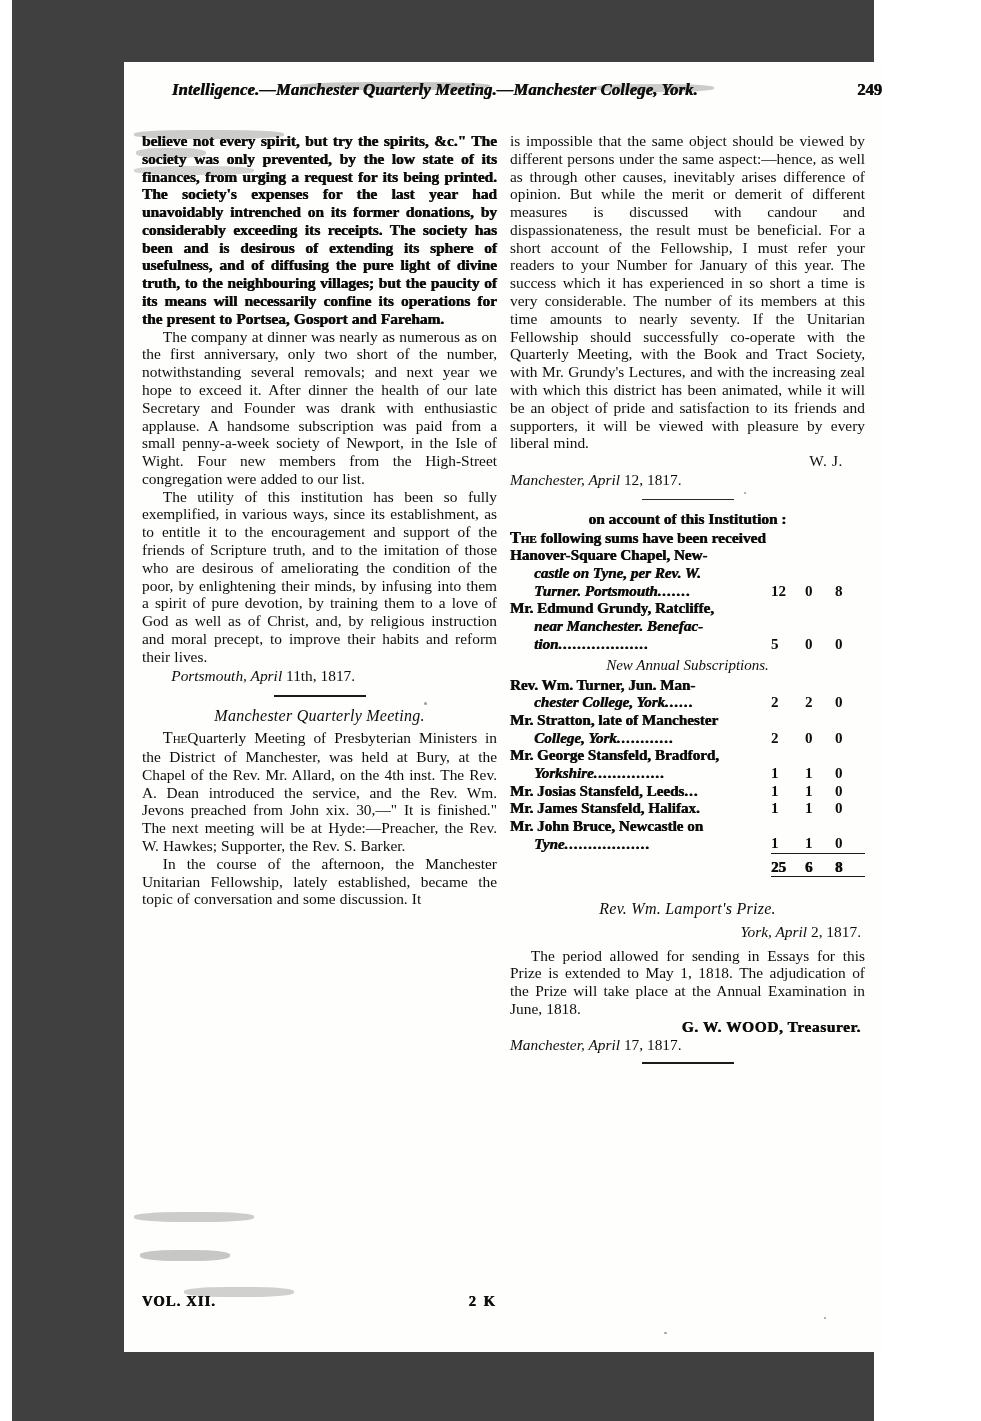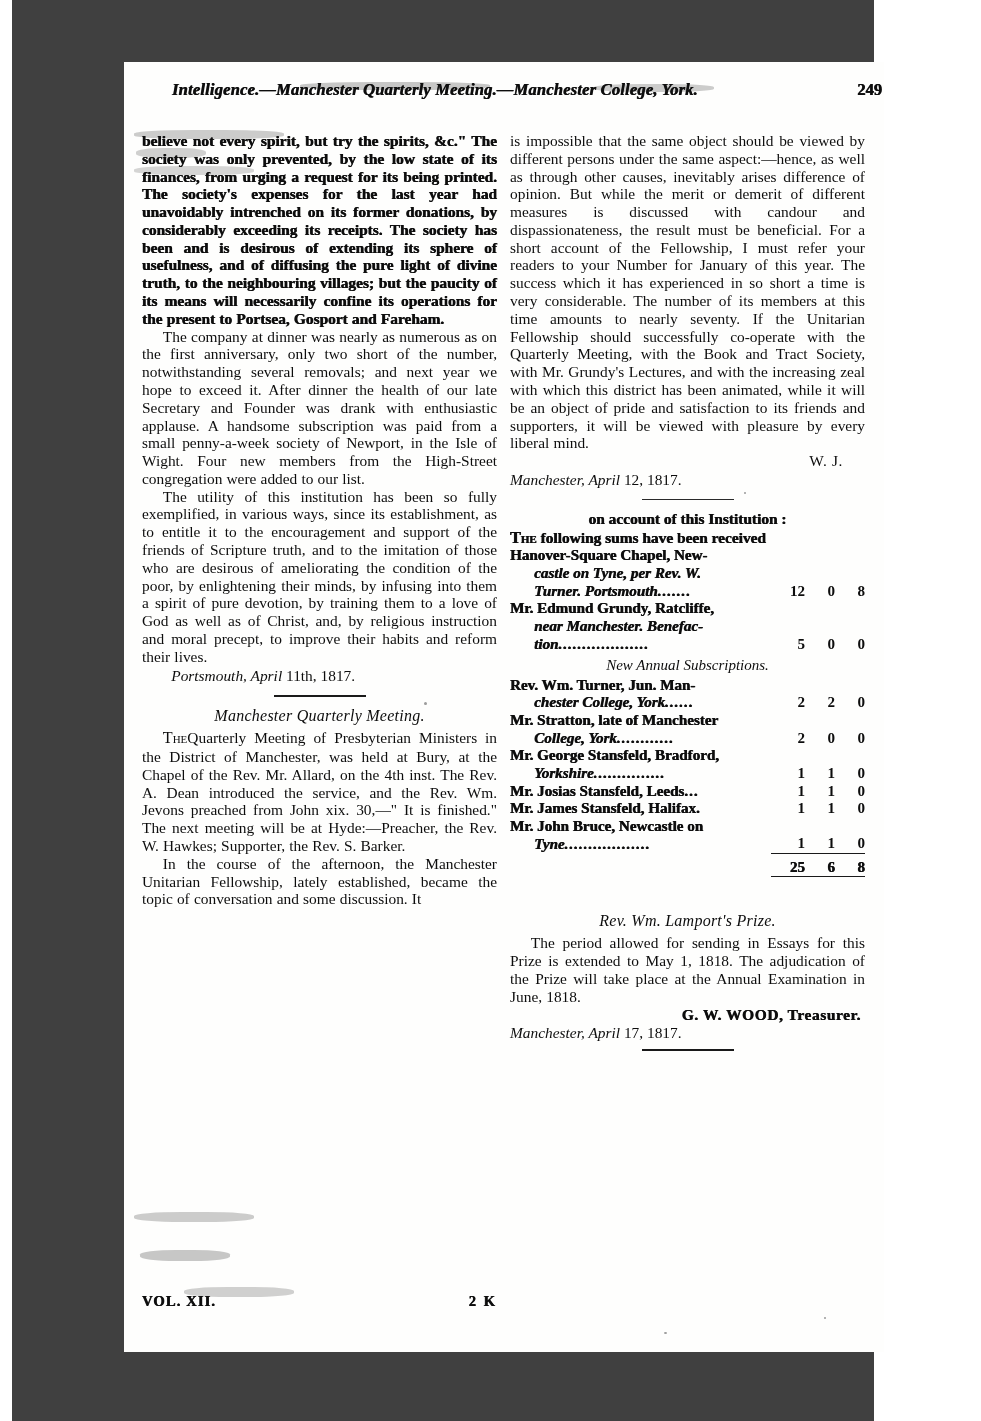--- a/index.html
+++ b/index.html
@@ -129,21 +129,21 @@
   }
   table.accounts td {
     vertical-align: bottom;
     padding: 0;
   }
   td.desc {
     text-align: left;
     padding-right: 4px;
   }
   td.num {
-    text-align: right;
+    text-align: left;
     width: 30px;
     font-weight: bold;
     padding-left: 2px;
   }
   td.num.l { width: 34px; }
   .contline { display: block; padding-left: 1.6em; font-style: italic; }
   .leader { letter-spacing: 1px; }
   tr.totalrow td.num { border-top: 1.6px solid #1a1a1a; }
   tr.totalrow td { padding-top: 5px; }
   tr.underrow td { height: 7px; }
@@ -339,22 +339,27 @@
           </tr>
           <tr class="underrow">
             <td></td>
             <td class="num l"></td>
             <td class="num"></td>
             <td class="num"></td>
           </tr>
         </tbody>
       </table>
 
-      <h2 class="sechead" style="margin-top:28px;">Rev. Wm. Lamport's Prize.</h2>
-
+      <h2 class="sechead" style="margin-top:16px;">Rev. Wm. Lamport's Prize.</h2>
+
+      <p class="dateline right">
+        <span>York,</span>
+        <span>April</span>
+        <span class="rom">2, 1817.</span>
+      </p>
 
       <p class="para" style="margin-top:4px;">The period allowed for sending in Essays for this Prize is extended to May 1, 1818. The adjudication of the Prize will take place at the Annual Examination in June, 1818.</p>
 
       <p class="sig heavy" style="padding-right:4px;">G. W. WOOD, Treasurer.</p>
 
       <p class="dateline">
         <span>Manchester,</span>
         <span>April</span>
         <span class="rom">17, 1817.</span>
       </p>

